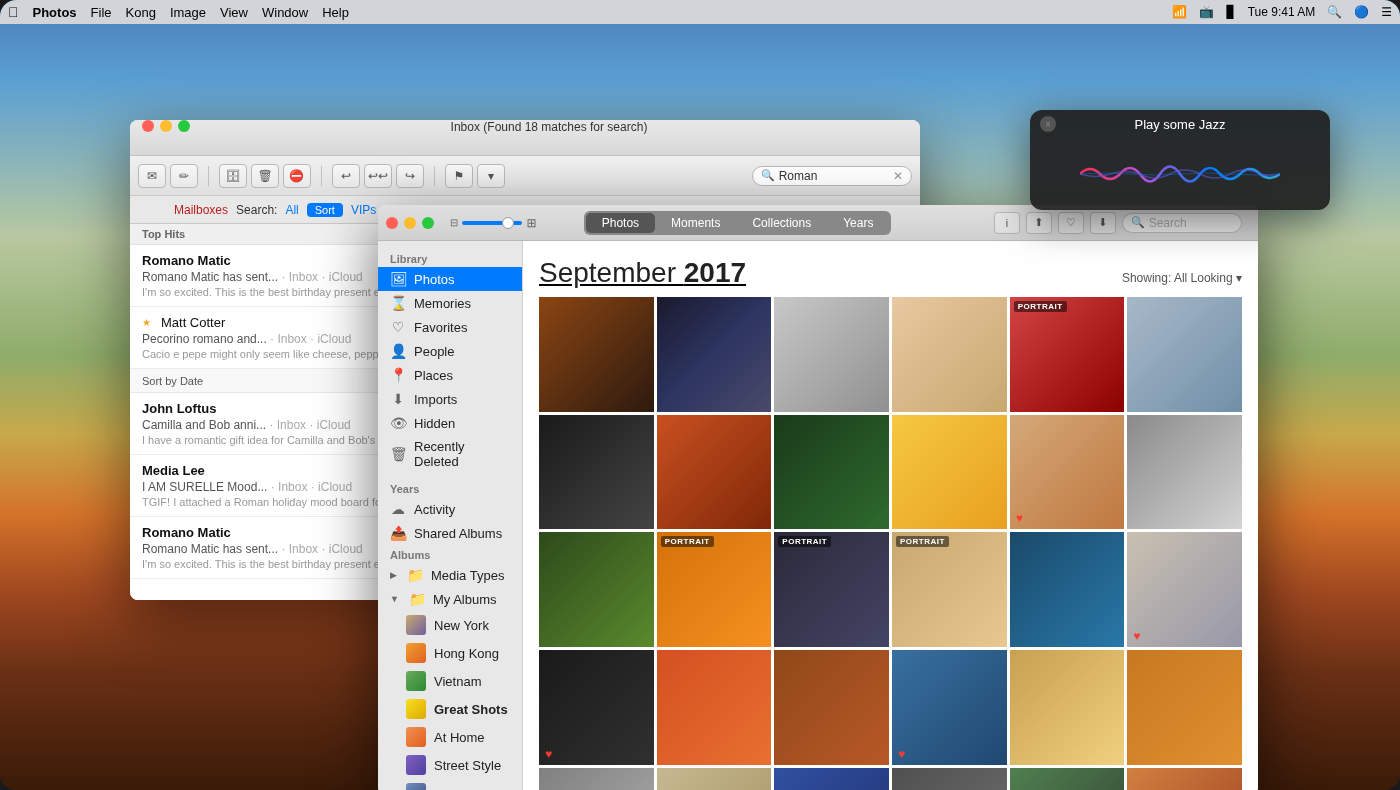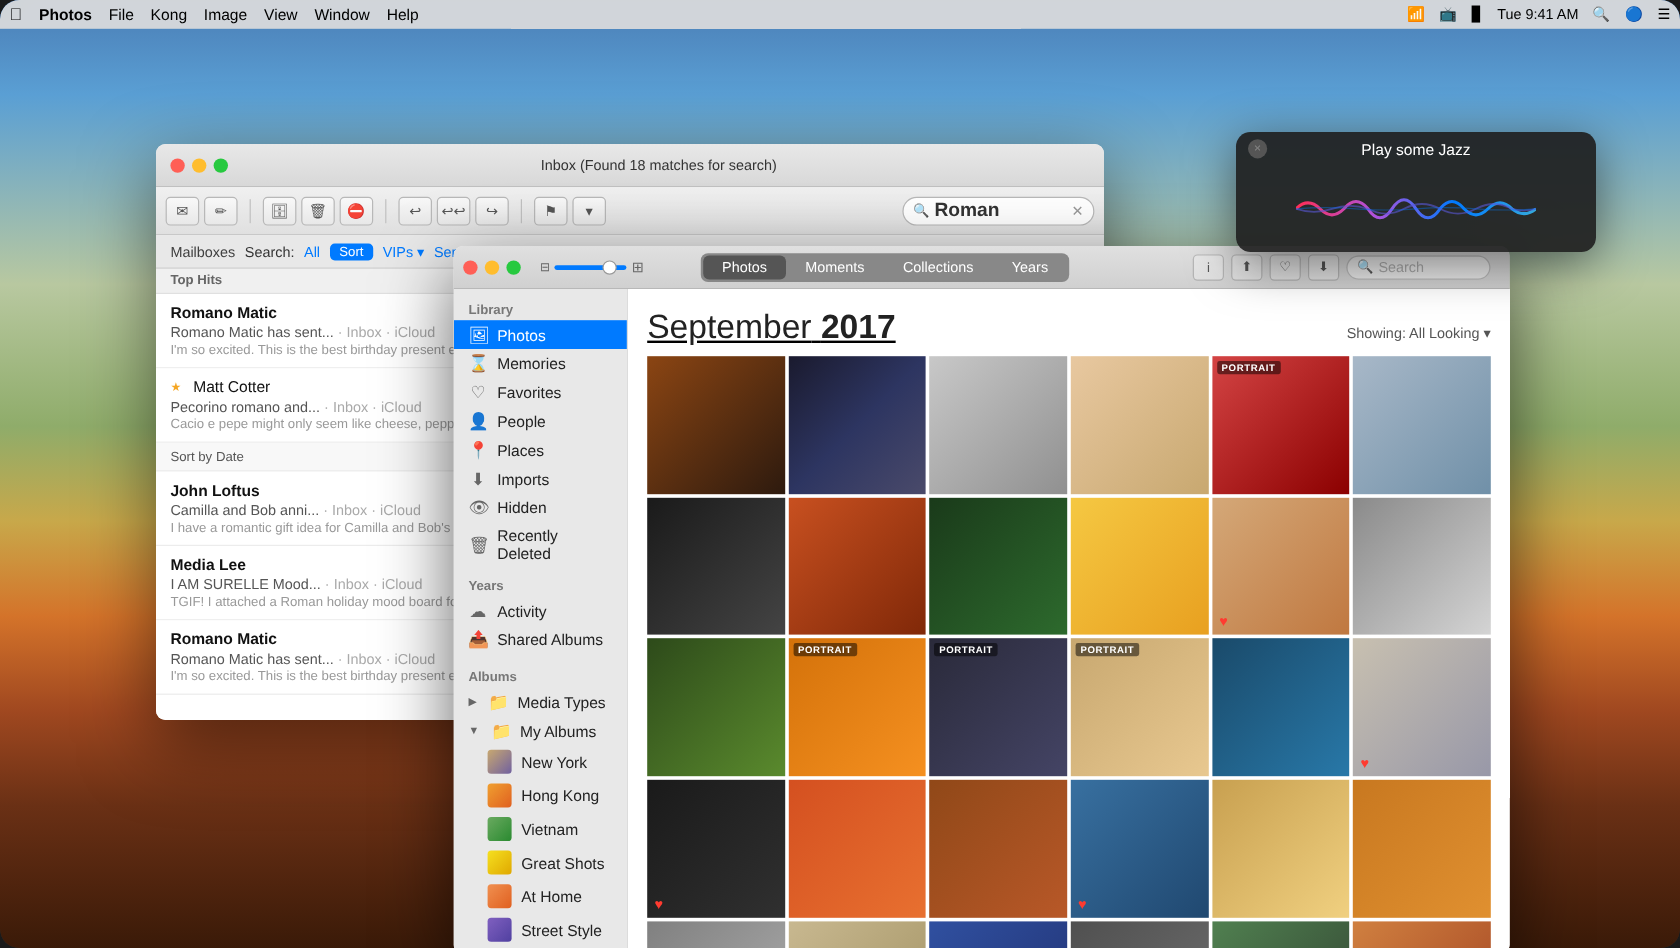--- a/index.html
+++ b/index.html
@@ -81,21 +81,21 @@
       border-radius: 8px;
       box-shadow: 0 20px 60px rgba(0,0,0,0.5);
       overflow: hidden;
       z-index: 10;
     }
 
     .mail-titlebar {
       height: 36px;
       background: linear-gradient(180deg, #e8e8e8, #d8d8d8);
       display: flex;
-      align-items: center;
+      align-items: flex-start;
       padding: 0 12px;
       border-bottom: 1px solid #c0c0c0;
     }
 
     .traffic-lights {
       display: flex;
       gap: 6px;
       align-items: center;
     }
     .tl { width: 12px; height: 12px; border-radius: 50%; }
@@ -611,27 +611,27 @@
         <div class="toolbar-btn">↩↩</div>
         <div class="toolbar-btn">↪</div>
       </div>
       <div class="toolbar-sep"></div>
       <div class="toolbar-group">
         <div class="toolbar-btn">⚑</div>
         <div class="toolbar-btn">▾</div>
       </div>
       <div class="search-bar-mail">
         <span style="color:#999;font-size:11px;">🔍</span>
-        <span style="font-size:16px;color:#333;font-weight:bold;">Roman</span>
+        <span style="font-size:12px;color:#333;">Roman</span>
         <span style="margin-left:auto;color:#999;font-size:12px;">✕</span>
       </div>
     </div>
 
     <div class="mail-subbar">
-      <span style="color:#404040;">Mailboxes</span>
+      <span style="color:#b91c1c;margin-left:32px;">Mailboxes</span>
       <span>Search:</span>
       <span style="color:#007aff;">All</span>
       <span class="pill-btn">Sort</span>
       <span style="color:#007aff;">VIPs ▾</span>
       <span style="color:#007aff;">Sent</span>
       <span style="color:#007aff;">Drafts</span>
       <span style="color:#007aff;">Flagged</span>
     </div>
 
     <div class="mail-content">
@@ -770,21 +770,21 @@
         <div class="sidebar-section-title" style="margin-top:6px;">Years</div>
         <div class="sidebar-item">
           <span class="sidebar-icon">☁</span>
           <span>Activity</span>
         </div>
         <div class="sidebar-item">
           <span class="sidebar-icon">📤</span>
           <span>Shared Albums</span>
         </div>
 
-        <div class="sidebar-section-title" style="margin-top:10px;">Albums</div>
+        <div class="sidebar-section-title" style="margin-top:0;">Albums</div>
 
         <div class="sidebar-item">
           <span class="sidebar-triangle">▶</span>
           <span class="sidebar-icon">📁</span>
           <span>Media Types</span>
         </div>
         <div class="sidebar-item">
           <span class="sidebar-triangle">▼</span>
           <span class="sidebar-icon">📁</span>
           <span>My Albums</span>
@@ -795,21 +795,21 @@
           <span>New York</span>
         </div>
         <div class="sidebar-item" style="padding-left:28px;">
           <div class="album-thumb" style="background:linear-gradient(135deg,#f0a030,#e06020);"></div>
           <span>Hong Kong</span>
         </div>
         <div class="sidebar-item" style="padding-left:28px;">
           <div class="album-thumb" style="background:linear-gradient(135deg,#6aaa60,#2a8a30);"></div>
           <span>Vietnam</span>
         </div>
-        <div class="sidebar-item" style="padding-left:28px;">
+        <div class="sidebar-item" style="padding-left:28px;font-weight:bold;">
           <div class="album-thumb" style="background:linear-gradient(135deg,#f5e020,#e0a800);"></div>
           <span>Great Shots</span>
         </div>
         <div class="sidebar-item" style="padding-left:28px;">
           <div class="album-thumb" style="background:linear-gradient(135deg,#f09050,#e06020);"></div>
           <span>At Home</span>
         </div>
         <div class="sidebar-item" style="padding-left:28px;">
           <div class="album-thumb" style="background:linear-gradient(135deg,#8060c0,#5040a0);"></div>
           <span>Street Style</span>

